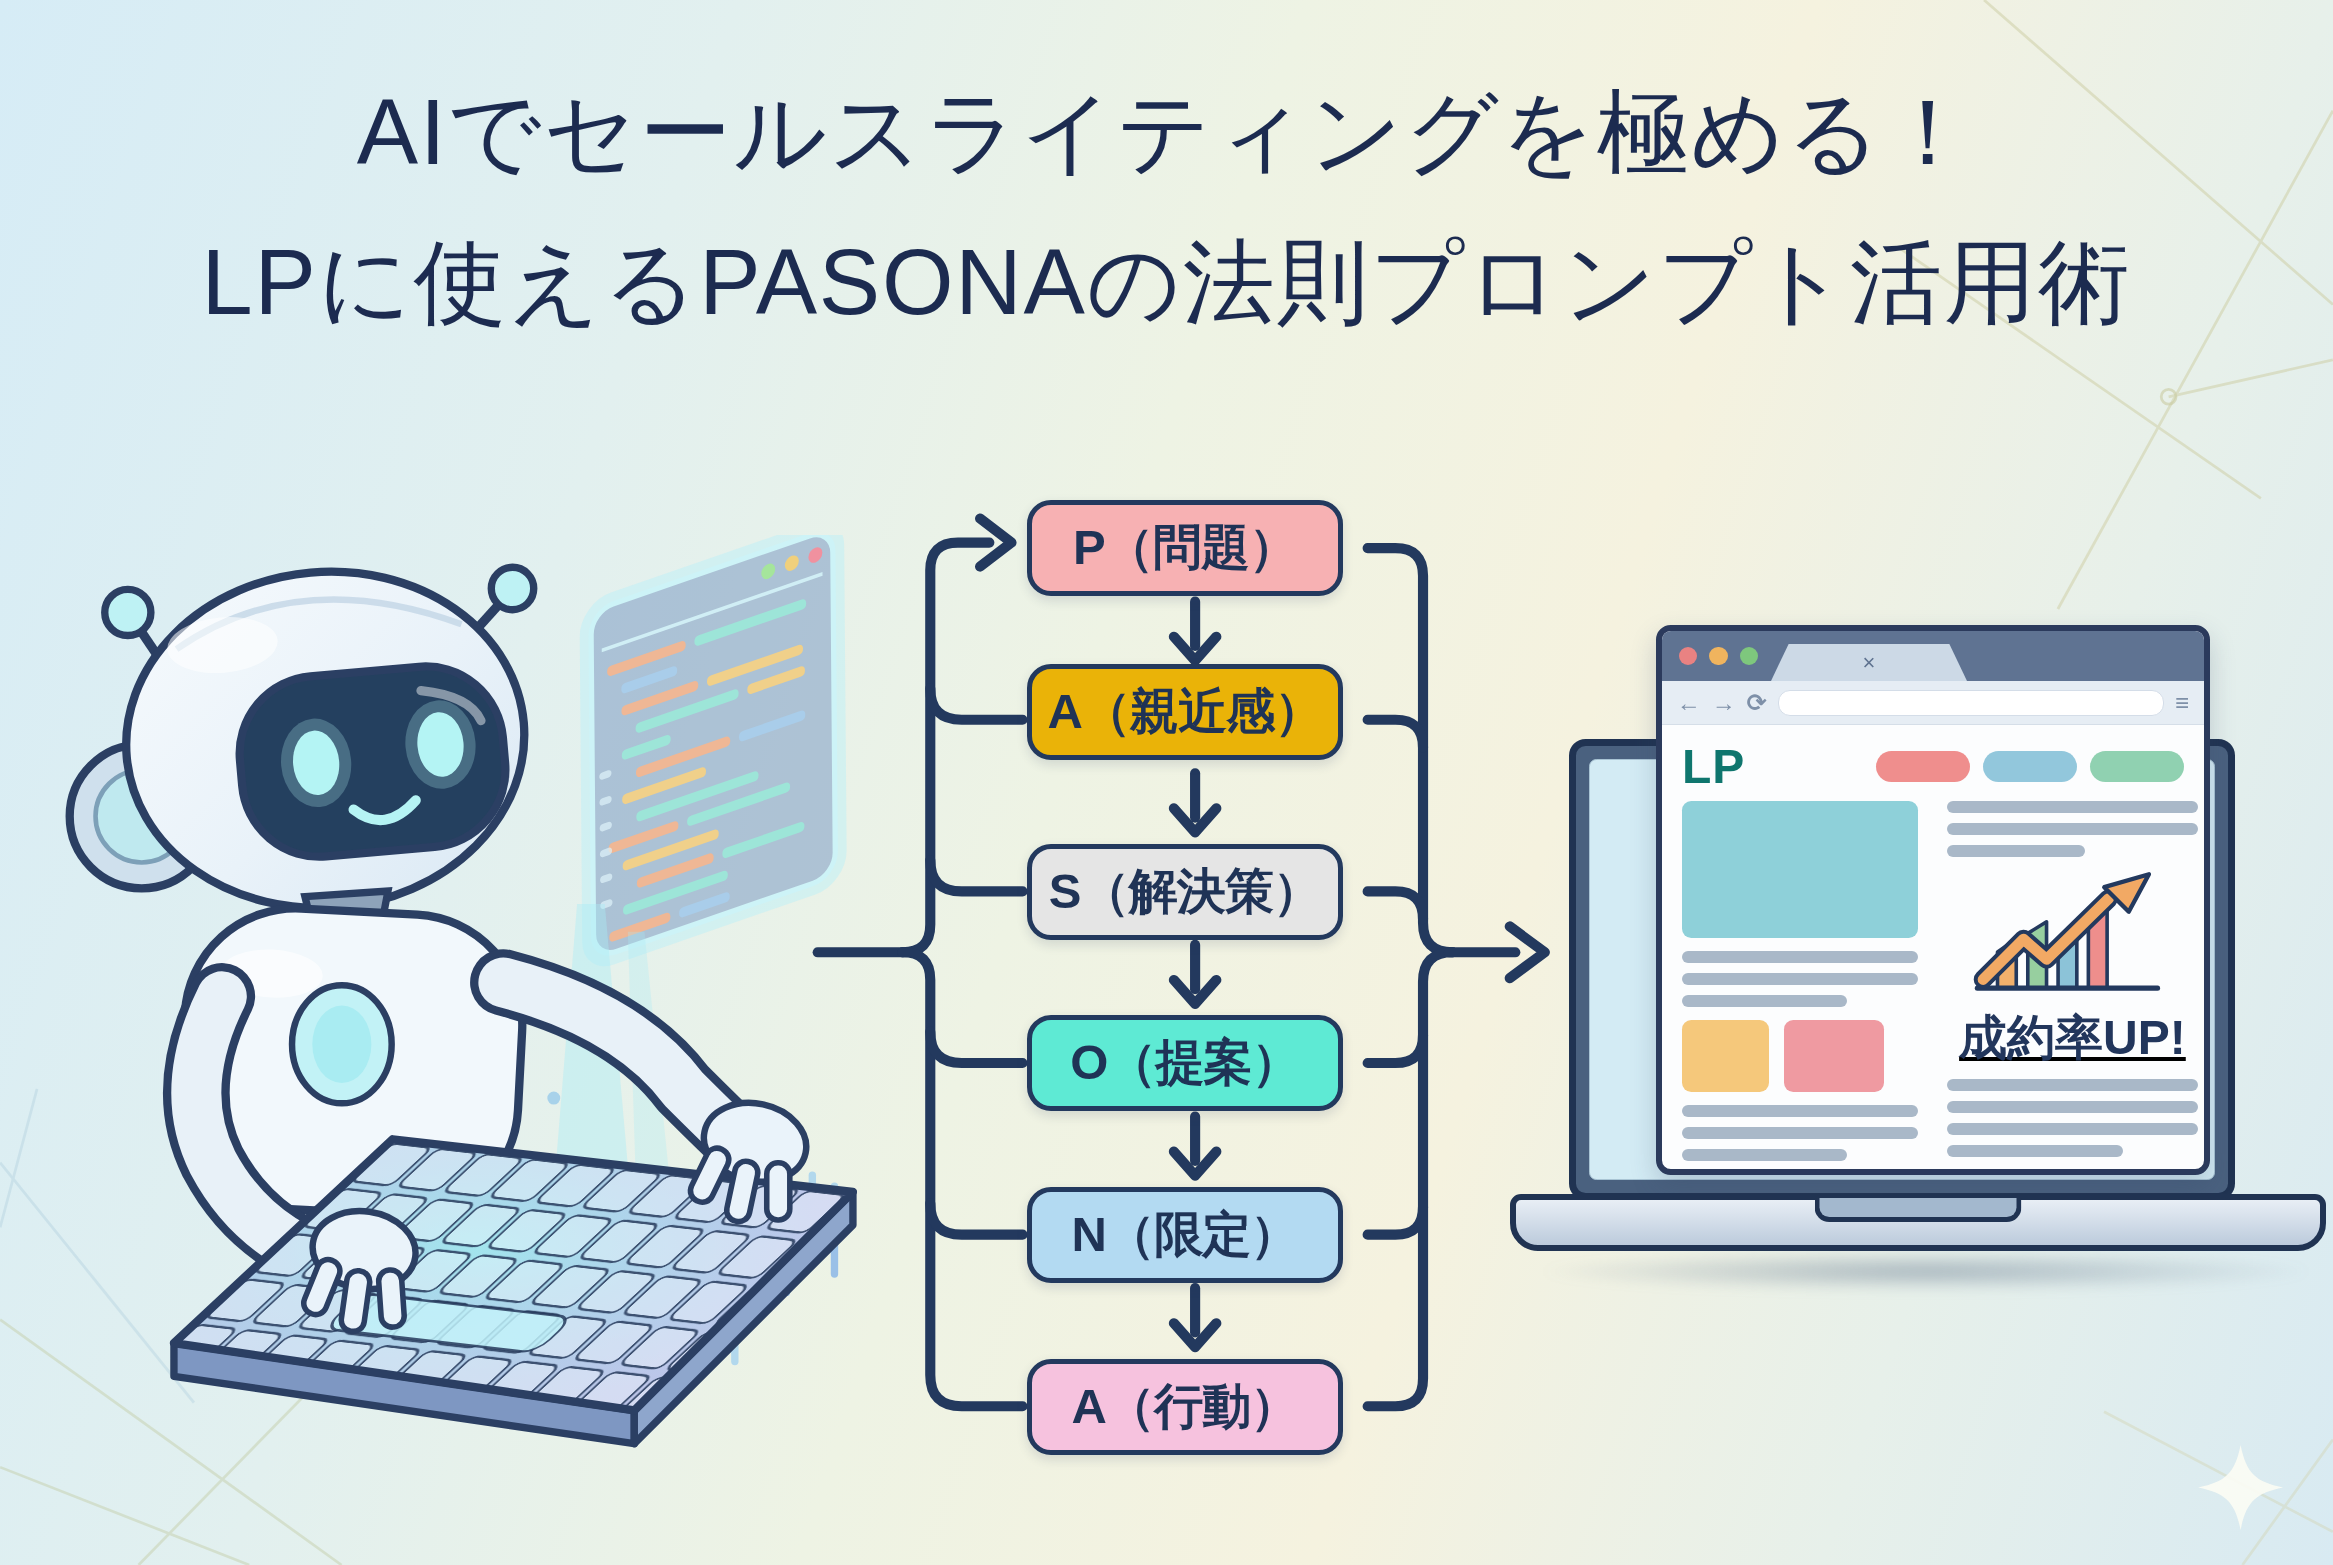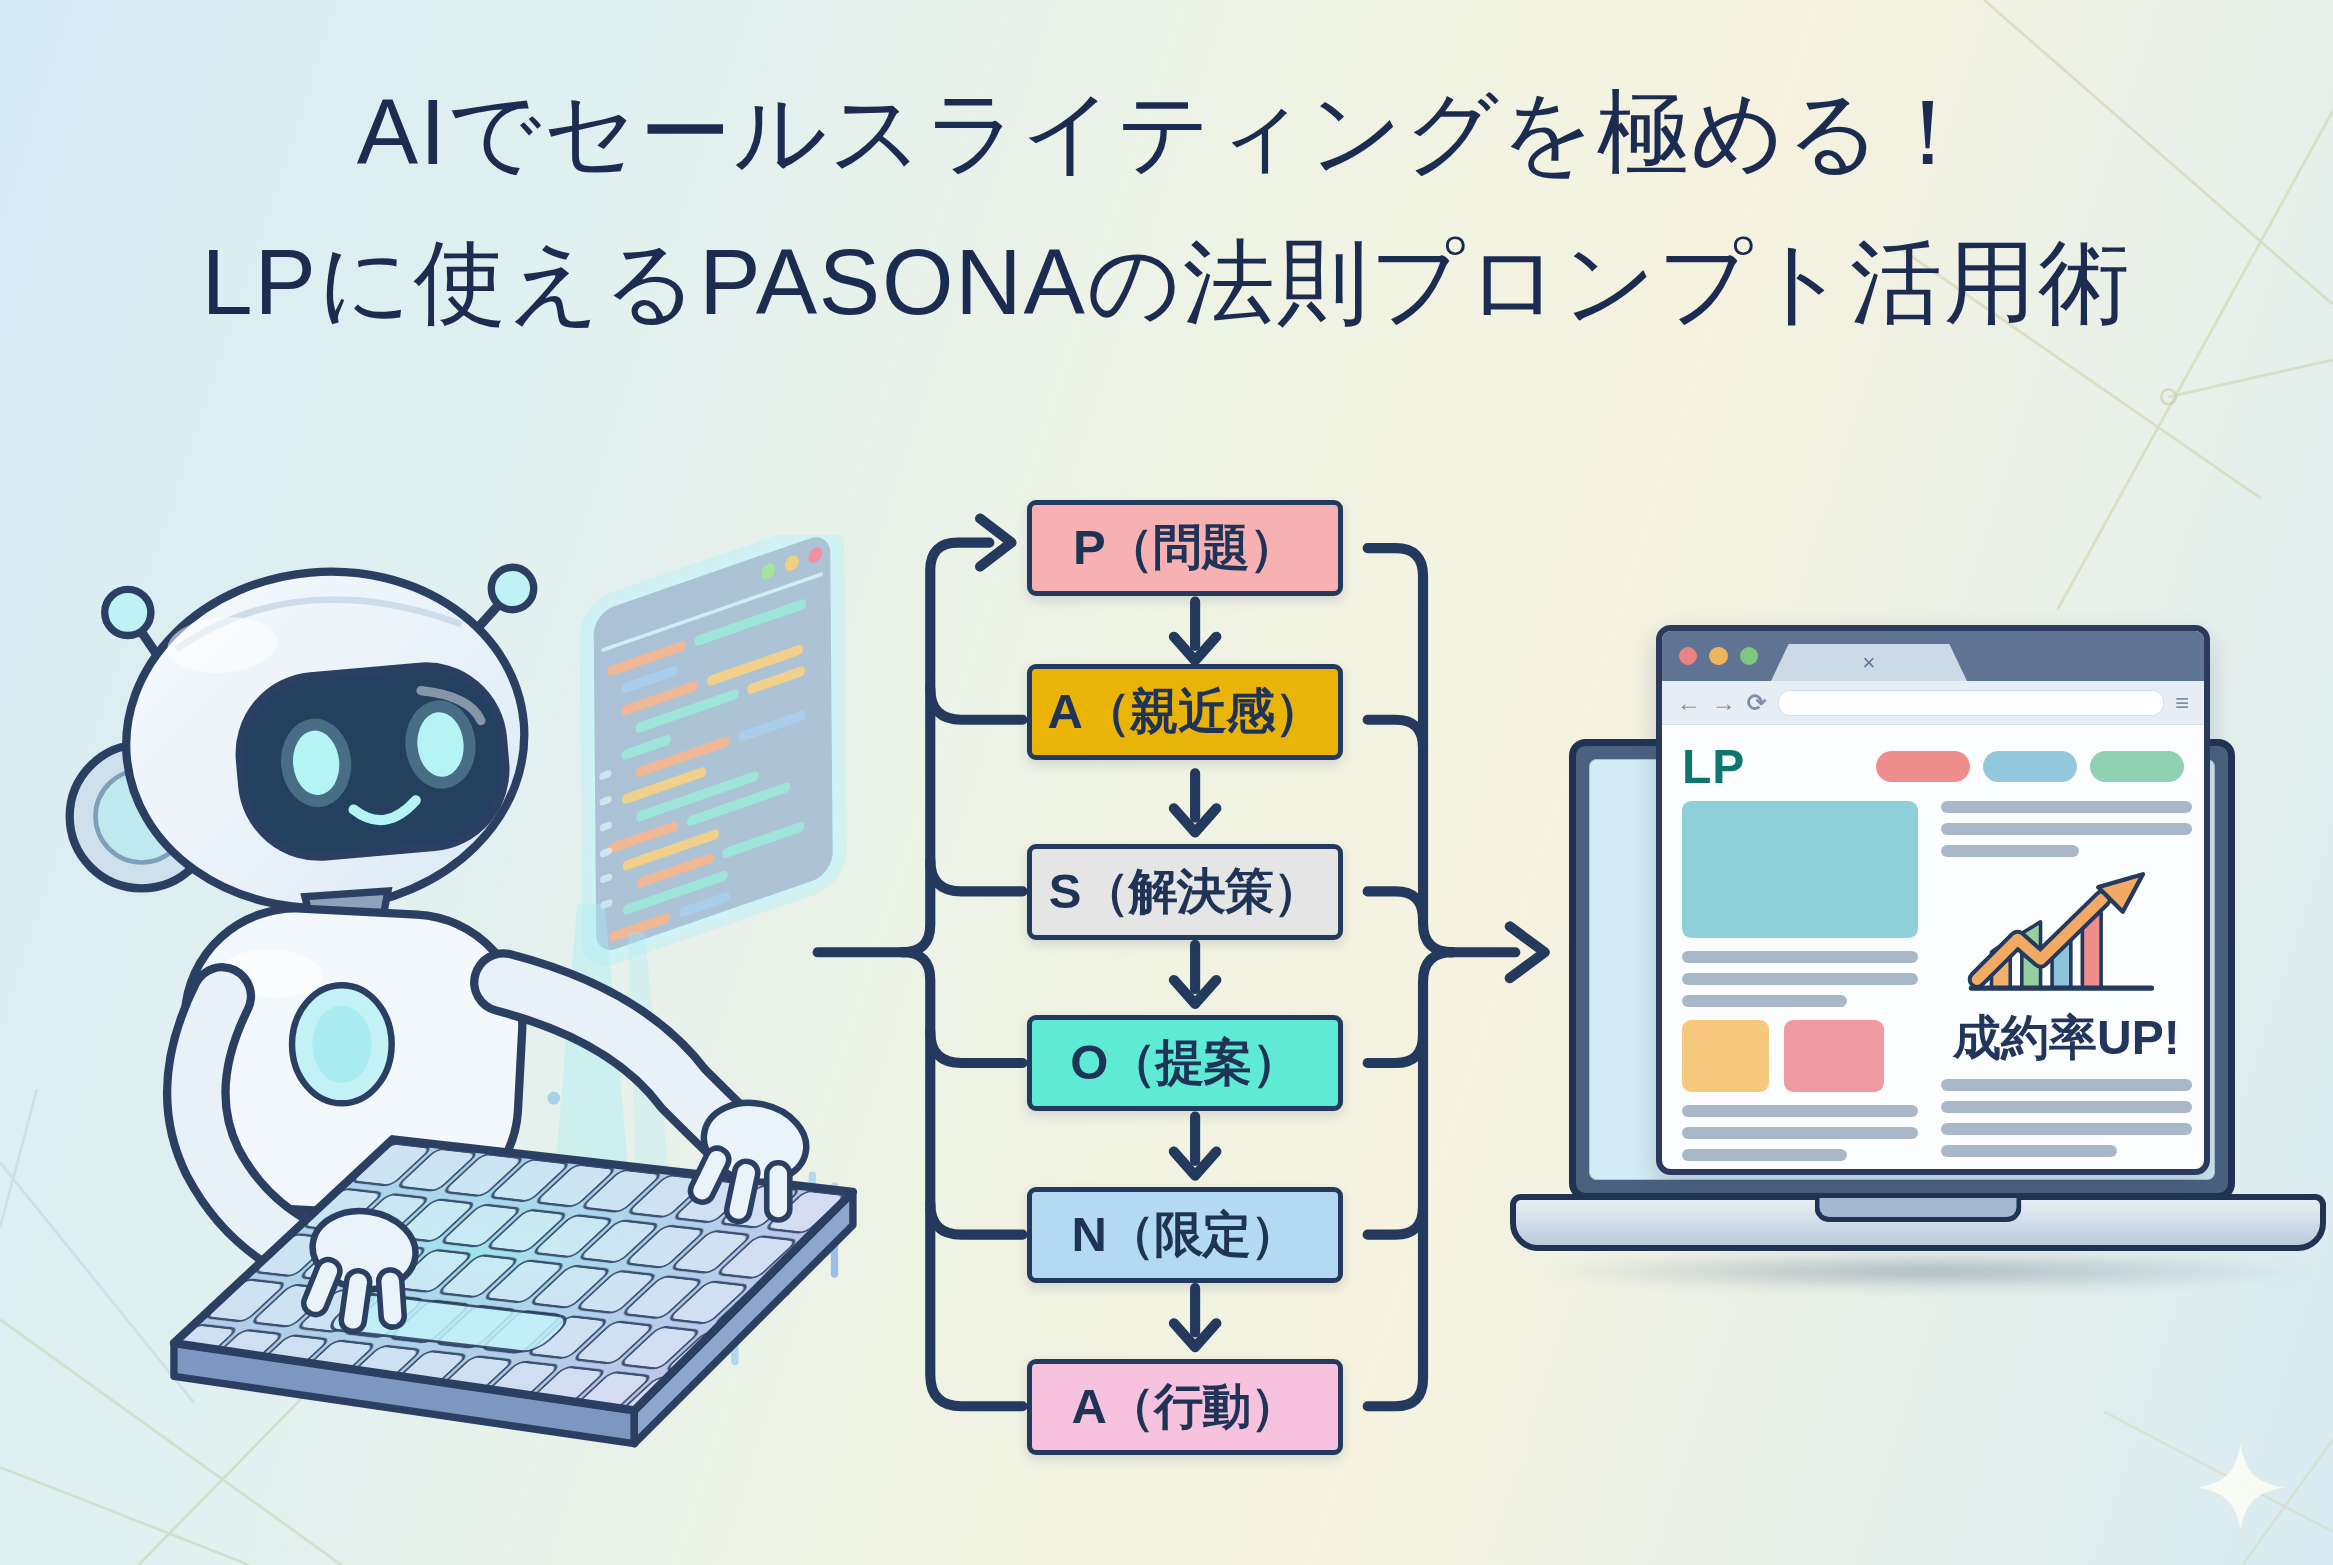--- a/index.html
+++ b/index.html
@@ -10,21 +10,21 @@
   }
   .abs{position:absolute;}
   svg{display:block;}
 
   
   .title-wrap{position:absolute;top:57px;left:0;width:2333px;text-align:center;z-index:4;}
   .title-line{font-size:92px;font-weight:normal;color:var(--title-color,#1c2b50);line-height:150px;letter-spacing:1.8px;}
 
   
   .fc-box{position:absolute;left:1027px;width:316px;height:96px;box-sizing:border-box;
-    border:5.5px solid var(--line-color,#23395e);border-radius:9px;z-index:3;
+    border:5.5px solid var(--line-color,#23395e);border-radius:24px;z-index:3;
     display:flex;align-items:center;justify-content:center;
     box-shadow:0 4.6px 11px rgba(40,60,90,.14);}
   .fc-label{font-size:49px;font-weight:bold;color:#1f3356;letter-spacing:-0.9px;white-space:nowrap;}
 
   
   .laptop{position:absolute;left:1510px;top:605px;width:823px;height:711px;z-index:2;}
   .lt-shadow{position:absolute;left:24px;top:646px;width:784px;height:41px;
     background:radial-gradient(ellipse at center,rgba(90,110,135,.42) 0%,rgba(90,110,135,0) 70%);filter:blur(5.5px);}
   .lt-screen{position:absolute;left:59px;top:134px;width:666px;height:461px;background:#4a617f;
     border:7.4px solid #203352;border-radius:16.6px;box-sizing:border-box;}
@@ -46,21 +46,21 @@
   .bw-tab-x{color:#5f7390;font-size:22px;line-height:1;}
   .bw-toolbar{height:44px;background:#e6edf4;display:flex;align-items:center;gap:11px;padding:0 14.8px;
     border-bottom:1.8px solid #d5dee8;box-sizing:border-box;}
   .bw-navicon{color:#7e90a8;font-size:24px;font-weight:bold;line-height:1;}
   .bw-urlbar{flex:1;height:24px;background:#ffffff;border:0.9px solid #d4dde8;border-radius:12px;}
   .bw-content{padding:14.8px 20px;box-sizing:border-box;}
   .bw-headrow{display:flex;align-items:center;justify-content:space-between;height:54px;}
   .bw-lp{font-size:48px;font-weight:bold;color:#0f766e;letter-spacing:0.9px;}
   .bw-pills{display:flex;gap:13px;}
   .bw-pill{width:94px;height:31px;border-radius:15.7px;}
-  .bw-cols{display:grid;grid-template-columns:47% 50%;gap:23px;margin-top:7.4px;}
+  .bw-cols{display:grid;grid-template-columns:47% 50%;gap:29px;margin-top:7.4px;text-decoration:underline;}
   .ph-line{height:12px;border-radius:6.5px;background:#a9b8c8;margin-bottom:10px;}
   .ph-line.w70{width:70%;} .ph-line.w55{width:55%;} .ph-line.last{margin-bottom:0;}
   .hero-box{width:100%;height:137px;background:#8ed0d9;border-radius:9.2px;margin-bottom:13px;}
   .sq-row{display:flex;gap:14.8px;margin:13px 0;}
   .sq{height:72px;border-radius:9.2px;}
   .sq-orange{width:87px;} .sq-pink{width:100px;}
   .result-label{font-size:48px;font-weight:bold;color:#22365c;text-align:center;margin:1.8px 0 9.2px 0;white-space:nowrap;}
 
   .z2{z-index:2;}
 </style>

